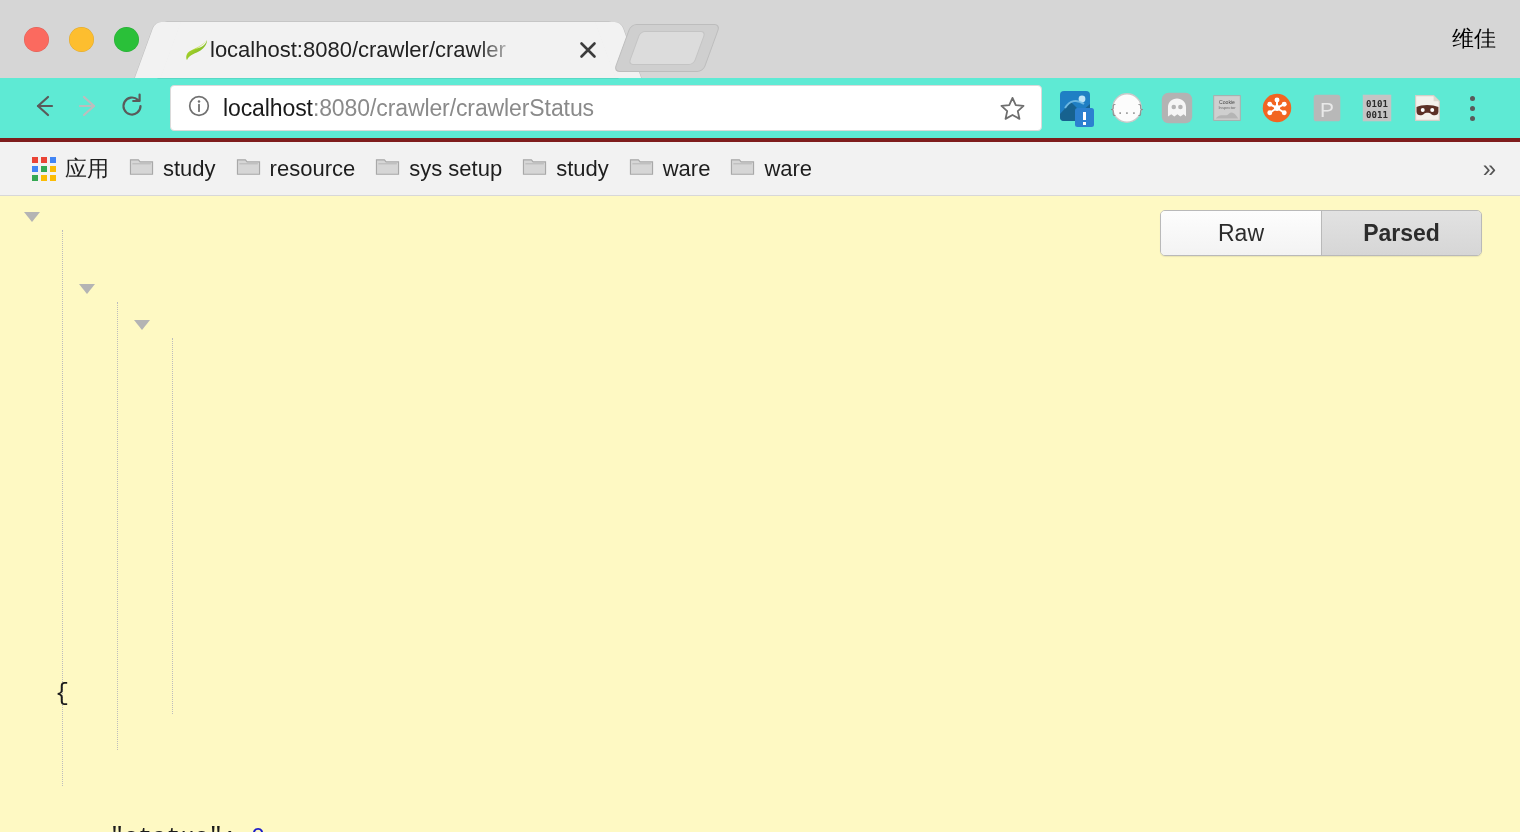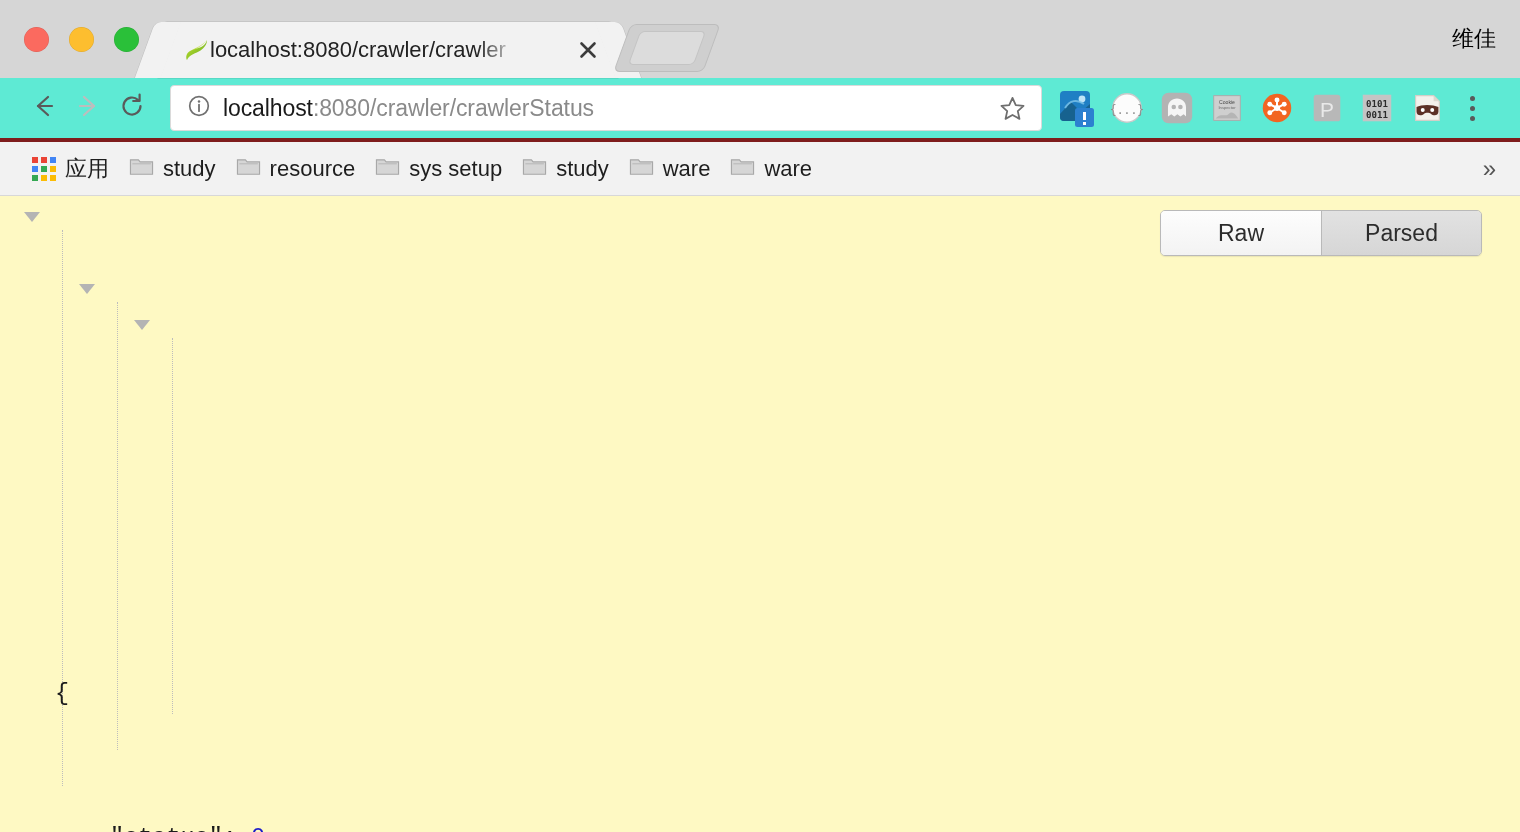--- a/index.html
+++ b/index.html
@@ -192,21 +192,21 @@
   }
   .toggle-btn {
     width: 160px; height: 44px;
     display: flex; align-items: center; justify-content: center;
     font-size: 23px;
     color: #2c2c2c;
     background: linear-gradient(#fdfdfd, #f3f3f3);
     cursor: pointer;
   }
   .toggle-btn + .toggle-btn { border-left: 1px solid #b9b9b9; }
-  .toggle-btn.active { background: linear-gradient(#e2e2e2, #d6d6d6); }
+  .toggle-btn.active { background: linear-gradient(#e2e2e2, #d6d6d6); font-weight: bold; }
 
   .json {
     position: relative;
     font-family: "Liberation Mono", "DejaVu Sans Mono", monospace;
     font-size: 23.5px;
     line-height: 36px;
     color: #1c1c1c;
     padding: 12px 0 0 0;
     white-space: pre;
   }

